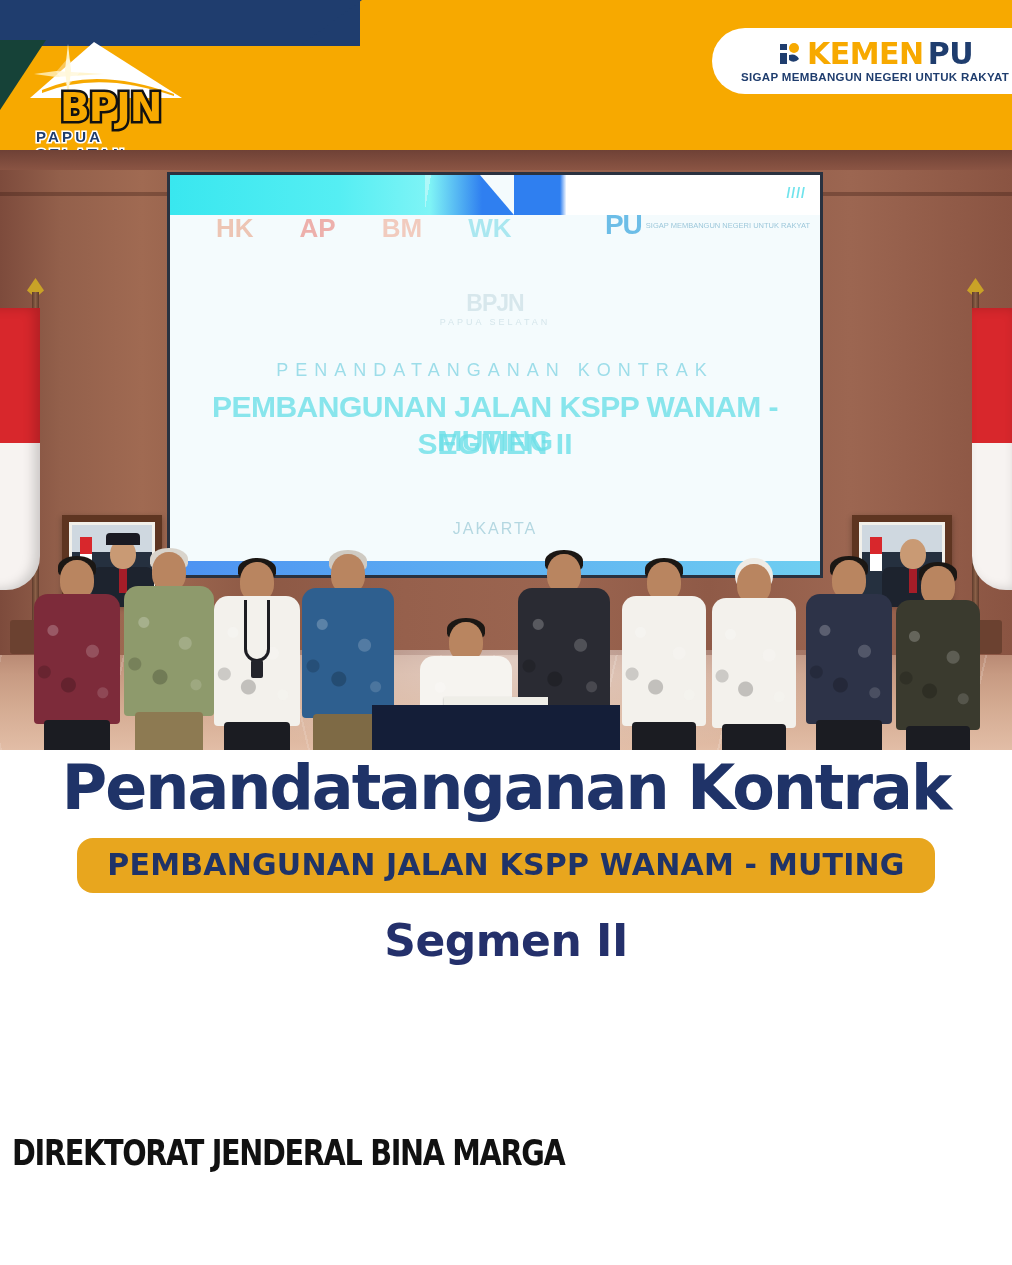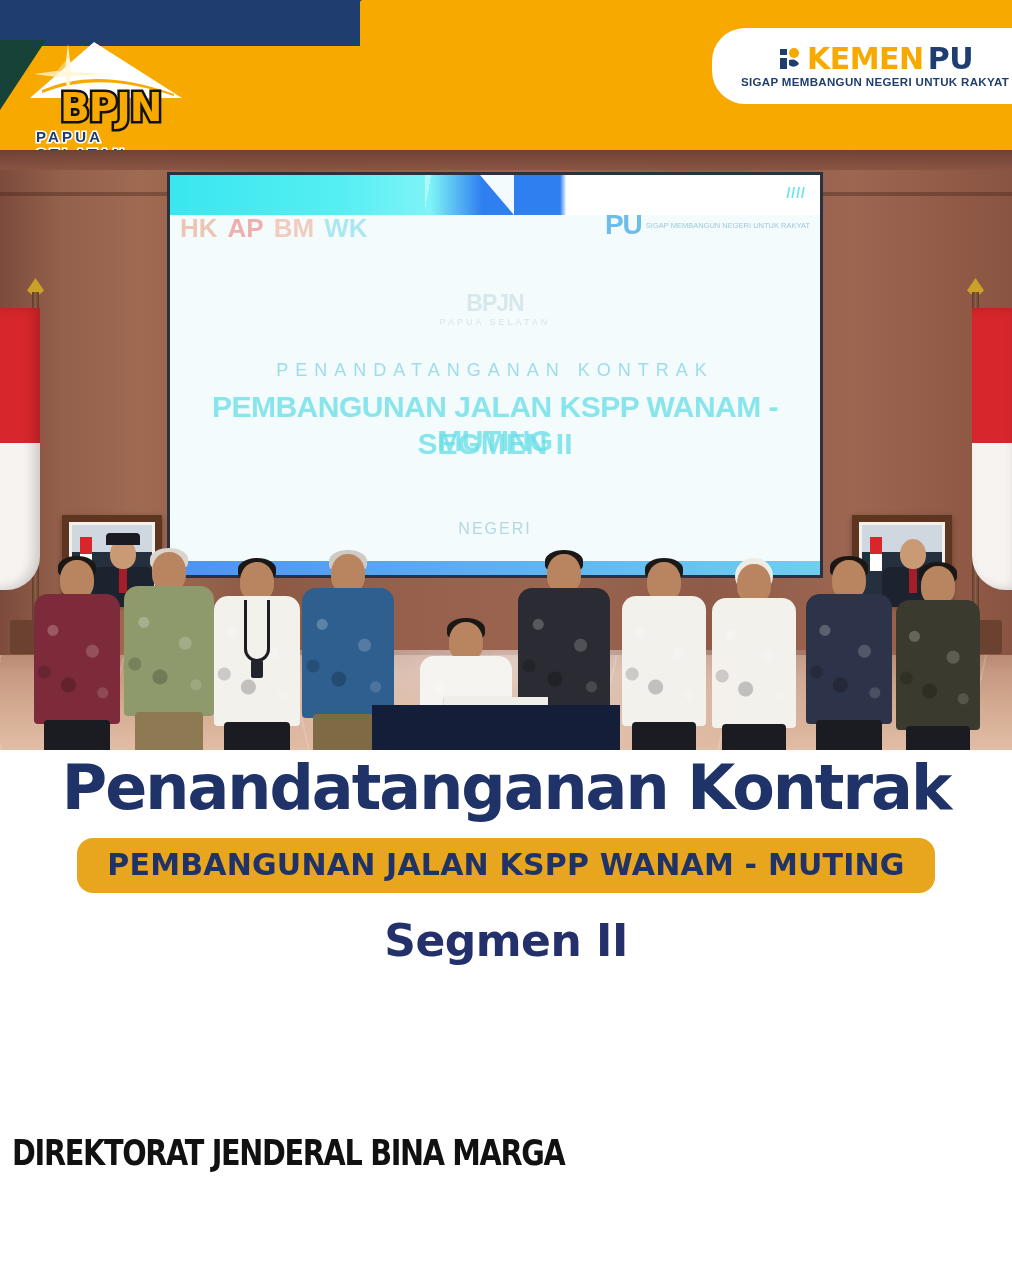--- a/index.html
+++ b/index.html
@@ -50,21 +50,21 @@
     position:absolute; left:12px; top:88px;
     font-size:15px; font-weight:bold; letter-spacing:3.2px;
     color:#1F3D6E;
     -webkit-text-stroke:3.2px #ffffff;
     paint-order:stroke fill;
   }
 
   
   .kemenpu{
     position:absolute; right:0px; top:28px;
-    width:300px; height:76px;
+    width:300px; height:66px;
     background:#ffffff;
     border-radius:33px 0 0 33px;
     display:flex; flex-direction:column;
     align-items:center; justify-content:center;
     padding-left:26px;
   }
   .kp-row{ display:flex; align-items:center; gap:4px; height:30px; }
   .kp-mark{ width:26px; height:26px; }
   .kp-kemen{
     font-family:"DejaVu Sans", sans-serif;
@@ -143,21 +143,21 @@
   }
   .scr-ticks{
     position:absolute; right:14px; top:10px;
     font-size:14px; letter-spacing:1px; color:#6fe3ec; font-weight:bold;
   }
   .scr-hk{
     position:absolute; left:10px; top:38px;
     display:flex; align-items:center; gap:10px;
     opacity:.55;
   }
-  .scr-hk span{ font-size:26px; font-weight:bold; }
+  .scr-hk span{ font-size:26px; font-weight:bold;margin-left:36px; }
   .scr-pu{
     position:absolute; right:10px; top:34px;
     display:flex; align-items:center; gap:4px; opacity:.75;
   }
   .scr-pu .pu{ font-size:28px; font-weight:bold; color:#3fa9e0; letter-spacing:-1px; }
   .scr-pu .tg{ font-size:7.5px; color:#7fb6cf; line-height:9px; }
   .scr-bpjn{
     position:absolute; left:0; right:0; top:115px; text-align:center; opacity:.5;
   }
   .scr-bpjn .w{ font-size:23px; font-weight:bold; color:#bcd5dd; letter-spacing:-1px; }
@@ -403,21 +403,21 @@
       <span class="pu">PU</span>
       <span class="tg">SIGAP MEMBANGUN NEGERI UNTUK RAKYAT</span>
     </div>
     <div class="scr-bpjn">
       <div class="w">BPJN</div>
       <div class="s">PAPUA SELATAN</div>
     </div>
     <div class="scr-t1">PENANDATANGANAN KONTRAK</div>
     <div class="scr-t2">PEMBANGUNAN JALAN KSPP WANAM - MUTING</div>
     <div class="scr-t3">SEGMEN II</div>
-    <div class="scr-t4">NEGERI</div>
+    <div class="scr-t4">JAKARTA</div>
     <div class="scr-botbar"></div>
   </div>
 
   <div class="flag l">
     <div class="finial"></div>
     <div class="pole"></div>
     <div class="cloth"></div>
     <div class="base"></div>
   </div>
   <div class="flag r">

